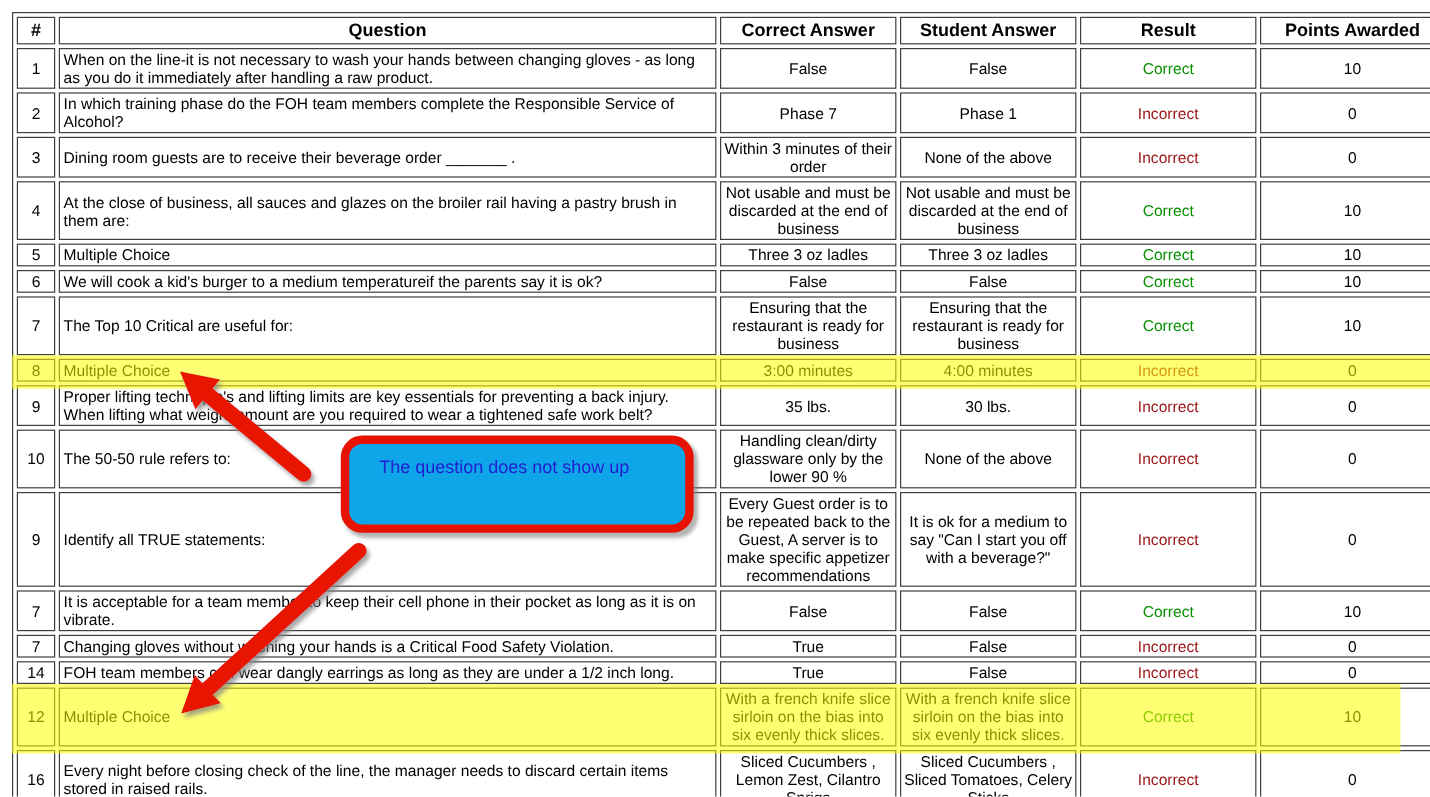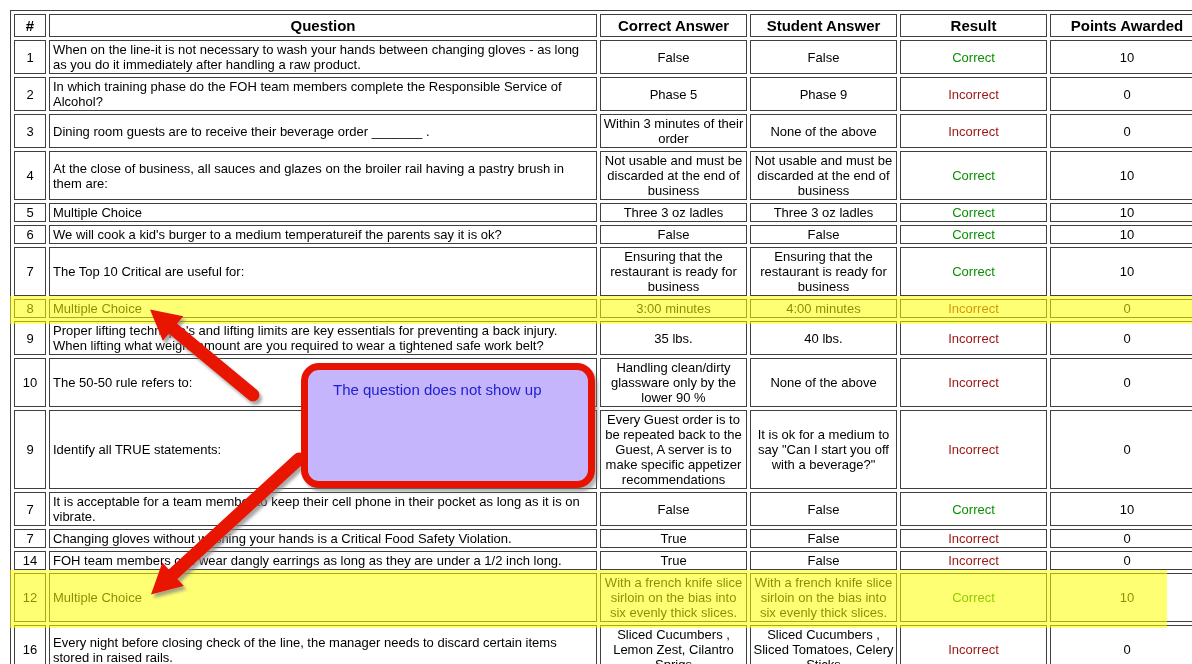--- a/index.html
+++ b/index.html
@@ -17,25 +17,25 @@
   td{font-size:13px;line-height:15px;vertical-align:middle;padding:1px 2px;color:#000;}
   td.c-num{text-align:center;}
   td.c-q{text-align:left;padding:1px 16px 1px 3px;}
   td.c-ca,td.c-sa,td.c-r,td.c-p{text-align:center;}
 
   .hl{position:absolute;z-index:10;pointer-events:none;}
 
   #arrow-svg{position:absolute;left:0;top:0;z-index:30;pointer-events:none;}
 
   .callout{
-    position:absolute;left:284px;top:363px;width:294px;height:125px;
-    box-sizing:border-box;background:#c4b5fd;
+    position:absolute;left:284px;top:363px;width:294px;height:81px;
+    box-sizing:border-box;background:#0ea5e9;
     border:7px solid #e81200;border-radius:18px;
     box-shadow:3px 4px 3px rgba(120,120,120,.55);
-    z-index:40;padding:11px 8px 0 25px;margin-left:17px;
+    z-index:40;padding:11px 8px 0 25px;
   }
   .callout span{font-size:15px;color:#2121d1;}
 </style>
 </head>
 <body>
 
 <div id="stage">
 
   <table>
     <colgroup>
@@ -61,22 +61,22 @@
       <td class="c-num">1</td>
       <td class="c-q">When on the line-it is not necessary to wash your hands between changing gloves - as long as you do it immediately after handling a raw product.</td>
       <td class="c-ca">False</td>
       <td class="c-sa">False</td>
       <td class="c-r" style="color: rgb(8, 144, 0);">Correct</td>
       <td class="c-p">10</td>
     </tr>
         <tr>
       <td class="c-num">2</td>
       <td class="c-q">In which training phase do the FOH team members complete the Responsible Service of Alcohol?</td>
-      <td class="c-ca">Phase 5</td>
-      <td class="c-sa">Phase 9</td>
+      <td class="c-ca">Phase 7</td>
+      <td class="c-sa">Phase 1</td>
       <td class="c-r" style="color: rgb(154, 21, 21);">Incorrect</td>
       <td class="c-p">0</td>
     </tr>
         <tr>
       <td class="c-num">3</td>
       <td class="c-q">Dining room guests are to receive their beverage order _______ .</td>
       <td class="c-ca">Within 3 minutes of their order</td>
       <td class="c-sa">None of the above</td>
       <td class="c-r" style="color: rgb(154, 21, 21);">Incorrect</td>
       <td class="c-p">0</td>
@@ -118,21 +118,21 @@
       <td class="c-q">Multiple Choice</td>
       <td class="c-ca">3:00 minutes</td>
       <td class="c-sa">4:00 minutes</td>
       <td class="c-r" style="color: rgb(154, 21, 21);">Incorrect</td>
       <td class="c-p">0</td>
     </tr>
         <tr>
       <td class="c-num">9</td>
       <td class="c-q">Proper lifting technique's and lifting limits are key essentials for preventing a back injury. When lifting what weight amount are you required to wear a tightened safe work belt?</td>
       <td class="c-ca">35 lbs.</td>
-      <td class="c-sa">40 lbs.</td>
+      <td class="c-sa">30 lbs.</td>
       <td class="c-r" style="color: rgb(154, 21, 21);">Incorrect</td>
       <td class="c-p">0</td>
     </tr>
         <tr>
       <td class="c-num">10</td>
       <td class="c-q">The 50-50 rule refers to:</td>
       <td class="c-ca">Handling clean/dirty glassware only by the lower 90 %</td>
       <td class="c-sa">None of the above</td>
       <td class="c-r" style="color: rgb(154, 21, 21);">Incorrect</td>
       <td class="c-p">0</td>

